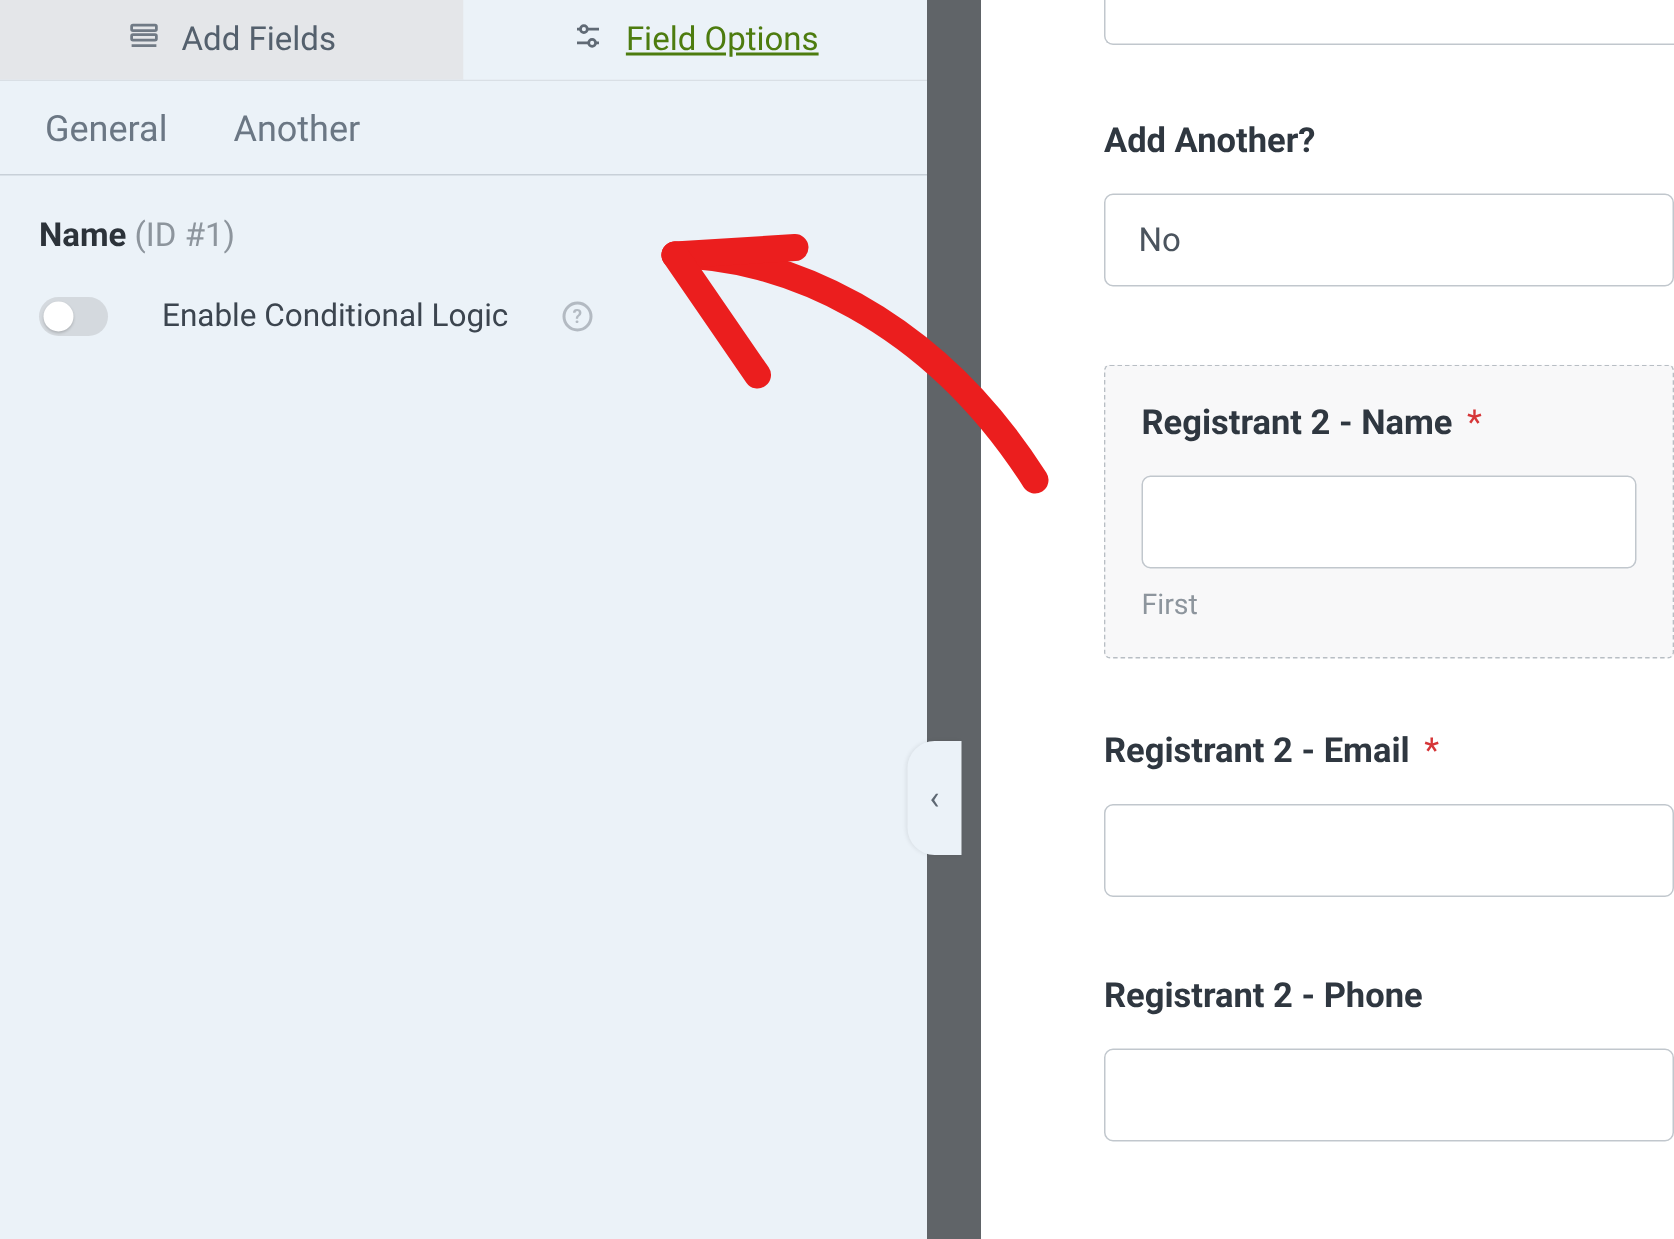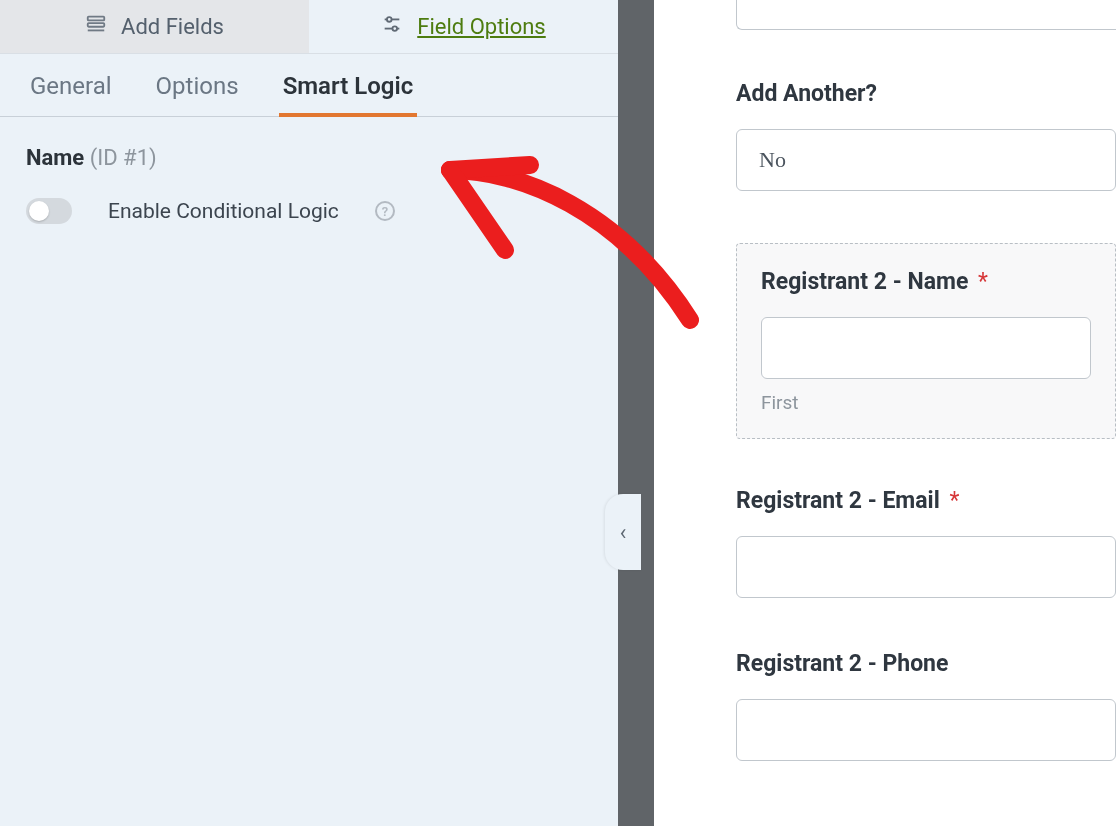--- a/index.html
+++ b/index.html
@@ -184,21 +184,20 @@
     }
     .form-input {
       width: 100%;
       height: 62px;
       border: 1px solid #C1C7CD;
       border-radius: 6px;
       padding: 0 22px;
       font-size: 22px;
       color: #3C454F;
       background: #fff;
-      font-family: Liberation Serif, serif;
     }
     .form-input.select-like {
       display: flex;
       align-items: center;
       color: #4B545E;
     }
     .sublabel {
       font-size: 19px;
       color: #8D959D;
       margin-top: 12px;
@@ -254,22 +253,21 @@
               <line x1="4" y1="17" x2="20" y2="17" stroke="#606A75" stroke-width="2"></line>
               <circle cx="15" cy="17" r="2.5" fill="#EBF2F8" stroke="#606A75" stroke-width="2"></circle>
             </svg>
         </span>
         <span>Field Options</span>
       </div>
     </div>
 
     <div class="sub-tabs">
       <div class="sub-tab">General</div>
-      <div class="sub-tab">Options</div>
-      <div class="sub-tab active">Smart Logic</div>
+      <div class="sub-tab">Another</div>
     </div>
 
     <div class="panel-body">
       <div class="field-heading">
         <span class="bold">Name</span>
         <span class="muted">(ID #1)</span>
       </div>
       <div class="toggle-row">
         <div class="toggle"></div>
         <span class="toggle-label">Enable Conditional Logic</span>

